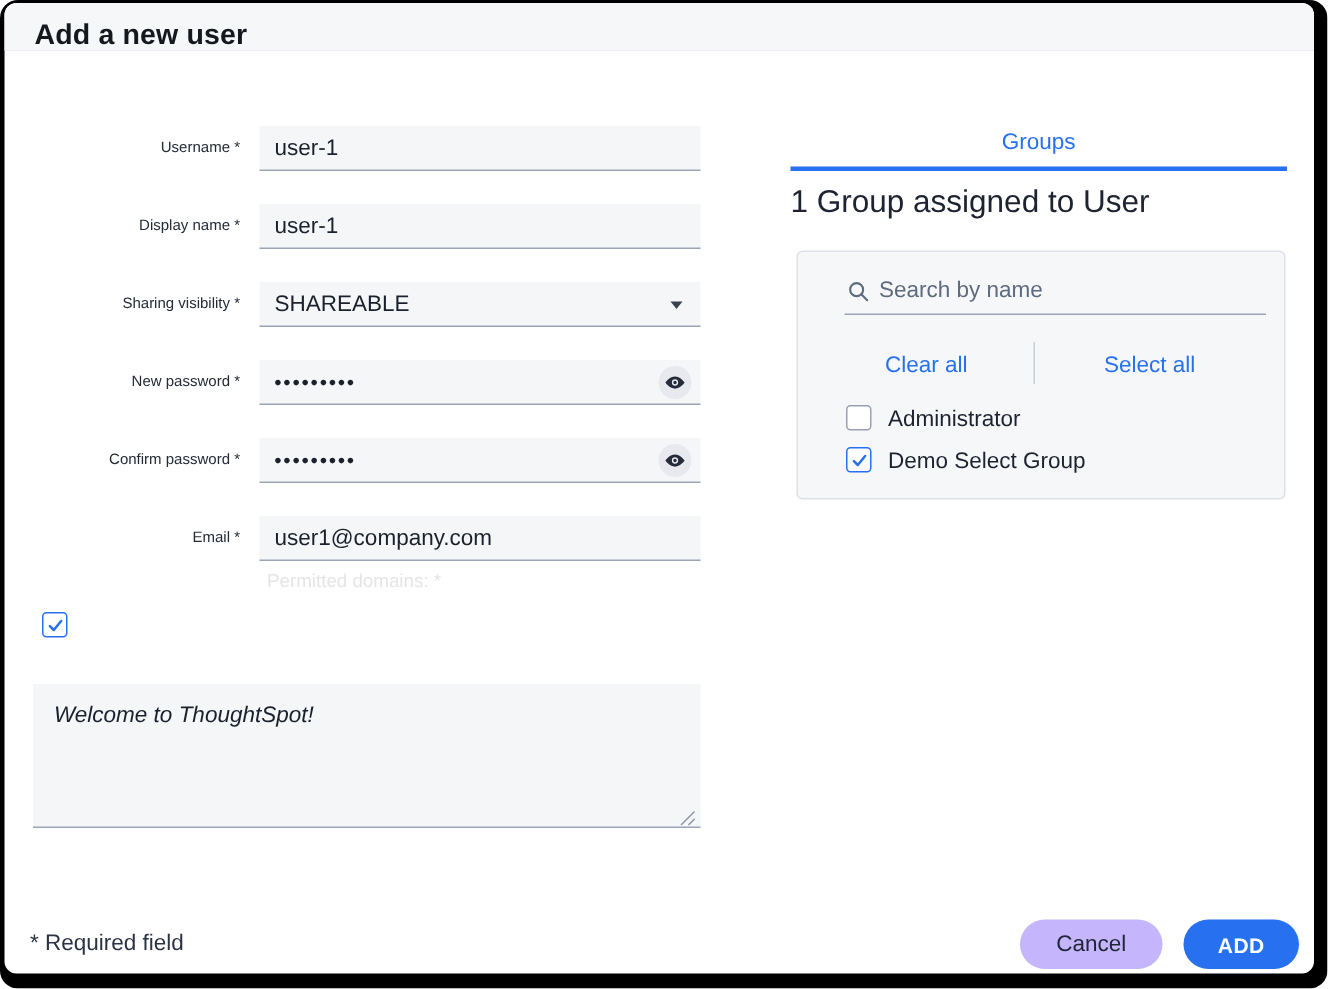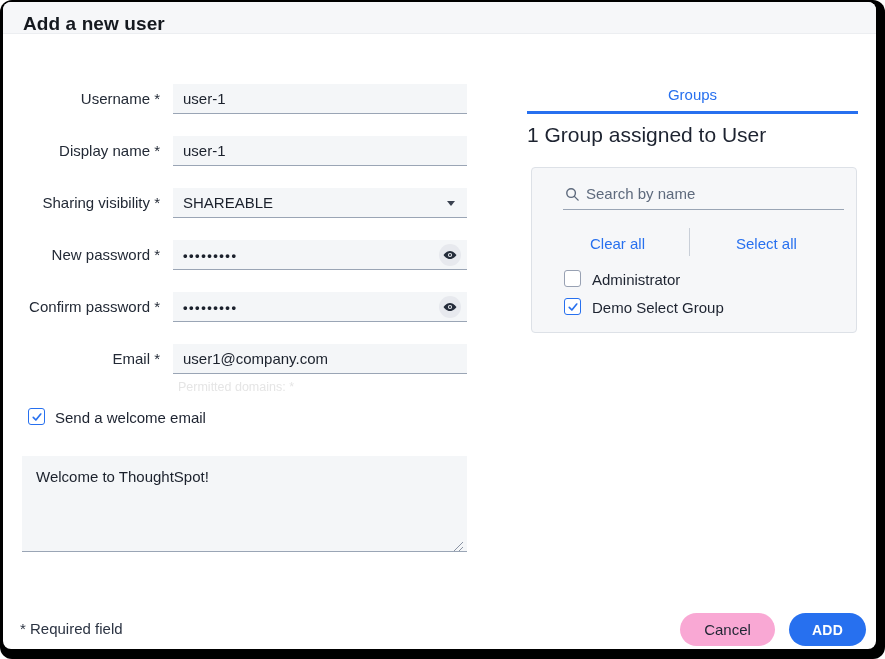--- a/index.html
+++ b/index.html
@@ -41,21 +41,21 @@
     color: #15191f;
     letter-spacing: .1px;
   }
 
   
   .field-label {
     position: absolute;
     left: 20px; width: 140px; height: 30px;
     line-height: 30px;
     text-align: right;
-    font-size: 15px;
+    font-size: 10px;
     color: #232a36;
     white-space: nowrap;
   }
   .input-box {
     position: absolute;
     left: 173px; width: 294px; height: 30px;
     background: #f4f6f8;
     border-bottom: 1px solid #9aa5b5;
     font-size: 15px;
     line-height: 29px;
@@ -118,20 +118,21 @@
     left: 22px; top: 456px; width: 445px; height: 96px;
     background: #f4f6f8;
     border: none;
     border-bottom: 1px solid #9aa5b5;
     font-family: "Liberation Sans", "DejaVu Sans", sans-serif;
     font-size: 15px;
     color: #1b212c;
     padding: 12px 14px;
     resize: none;
     outline: none;
+    font-style: italic;
   }
   .resize-grip { position: absolute; left: 452px; top: 538px; }
 
   
   .groups-tabbar {
     position: absolute;
     left: 527px; top: 80px; width: 331px; height: 34px;
     border-bottom: 3px solid var(--accent, #2770EF);
   }
   .groups-tab {
@@ -188,21 +189,21 @@
     border-radius: 17px;
     font-family: "Liberation Sans", "DejaVu Sans", sans-serif;
     font-size: 15px;
     cursor: pointer;
     display: flex;
     align-items: center;
     justify-content: center;
   }
   .btn-cancel {
     left: 680px; top: 613px; width: 95px;
-    background: #f9a8d4;
+    background: #c4b5fd;
     color: #1f2633;
   }
   .btn-add {
     left: 789px; top: 613px; width: 77px;
     background: var(--accent, #2770EF);
     color: #ffffff;
     font-weight: 700;
     font-size: 14px;
     letter-spacing: .3px;
   }
@@ -253,21 +254,20 @@
 
   <div class="field-label abs" style="top:344px">Email *</div>
   <div class="input-box abs" style="top:344px">user1@company.com</div>
   <div class="helper-text abs" style="top:380px">Permitted domains: *</div>
 
   <span class="cb checked" style="left:28px; top:408px;">
     <svg width="12" height="12" viewBox="0 0 16 16">
         <polyline points="3,8.5 6.5,12 13,4" fill="none" stroke="#2770EF" stroke-width="2.2" stroke-linecap="round" stroke-linejoin="round"></polyline>
       </svg>
   </span>
-  <span class="cb-label" style="left:55px; top:409px;">Send a welcome email</span>
 
   <textarea class="welcome-textarea" style="">Welcome to ThoughtSpot!</textarea>
   <span class="resize-grip">
     <svg width="12" height="12" viewBox="0 0 12 12">
         <line x1="11" y1="2" x2="2" y2="11" stroke="#8a93a3" stroke-width="1"></line>
         <line x1="11" y1="7" x2="7" y2="11" stroke="#8a93a3" stroke-width="1"></line>
       </svg>
   </span>
 
   <div class="groups-tabbar">

